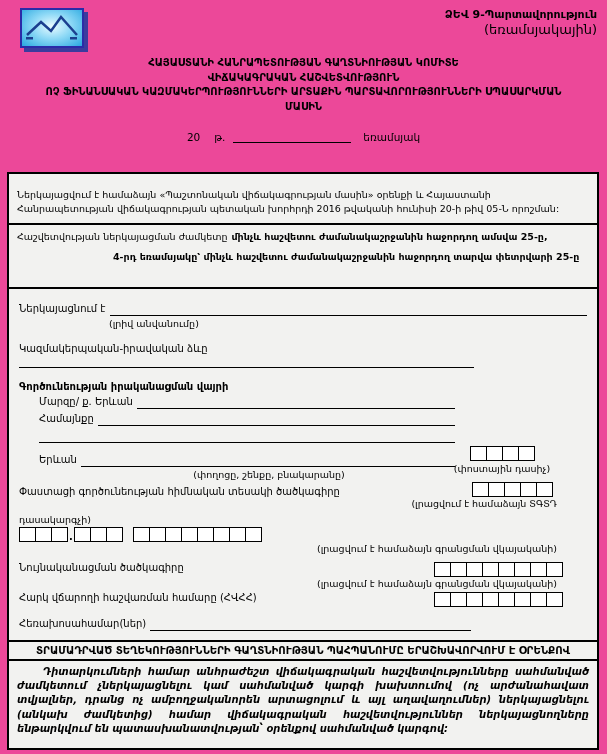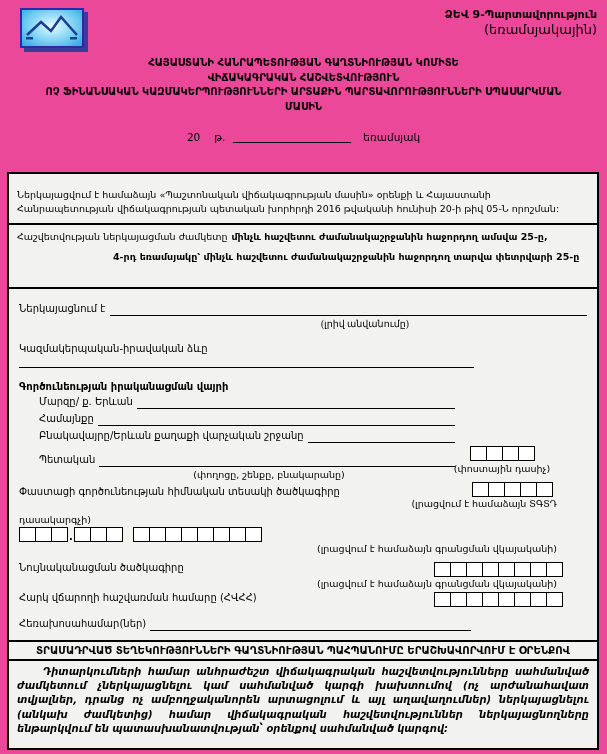--- a/index.html
+++ b/index.html
@@ -39,21 +39,21 @@
   .deadline .pfx { margin-right:4px; }
   .b { font-weight:bold; }
   .deadline .line2 { margin-left:96px; margin-top:7px; font-weight:bold; }
   
   .bodyarea { flex:1; padding:6px 10px 0; font-size:10px; overflow:hidden; }
   .fline { display:flex; align-items:flex-start; }
   .fline .lbl { white-space:nowrap; margin-right:4px; }
   .fill { flex:1; border-bottom:1px solid #000; height:13px; }
   .hint { font-size:9.5px; }
   .presents { margin-top:8px; }
-  .presents-hint { margin-left:90px; width:300px; text-align:right; margin-top:2px;font-family:Liberation Serif, serif; }
+  .presents-hint { margin-left:90px; width:300px; text-align:left; margin-top:2px; }
   .orgform { margin-top:14px; }
   .org-underline { margin-top:13px; width:455px; border-bottom:1px solid #000; height:1px; }
   .sect-bold { margin-top:13px; font-weight:bold; }
   .indent { margin-left:20px; width:416px; }
   .mt14 { margin-top:4px; }
   .addr-row { position:relative; margin-top:11px; }
   .addr-hint { margin-left:120px; width:260px; text-align:center; margin-top:2px; }
   .postal { position:absolute; right:30px; top:-8px; width:110px; text-align:center; }
   .cells { display:inline-flex; }
   .cell { width:17px; height:15px; border:1px solid #000; background:#fff; margin-left:-1px; }
@@ -139,27 +139,26 @@
         <span class="lbl">Մարզը/ ք. Երևան</span>
         <span class="fill"></span>
       </div>
 
       <div class="fline indent mt14">
         <span class="lbl">Համայնքը</span>
         <span class="fill"></span>
       </div>
 
       <div class="fline indent mt14">
-        <span class="lbl">Բնակավայրը/Երևան քաղաքի վարչական շրջանը</span>
         <span class="fill"></span>
       </div>
 
       <div class="addr-row">
         <div class="fline indent">
-          <span class="lbl">Պետական</span>
+          <span class="lbl">Երևան</span>
           <span class="fill"></span>
         </div>
         <div class="hint addr-hint">(փողոցը, շենքը, բնակարանը)</div>
         <div class="postal">
           <span class="cells">
               <span class="cell"></span>
               <span class="cell"></span>
               <span class="cell"></span>
               <span class="cell"></span>
             </span>

